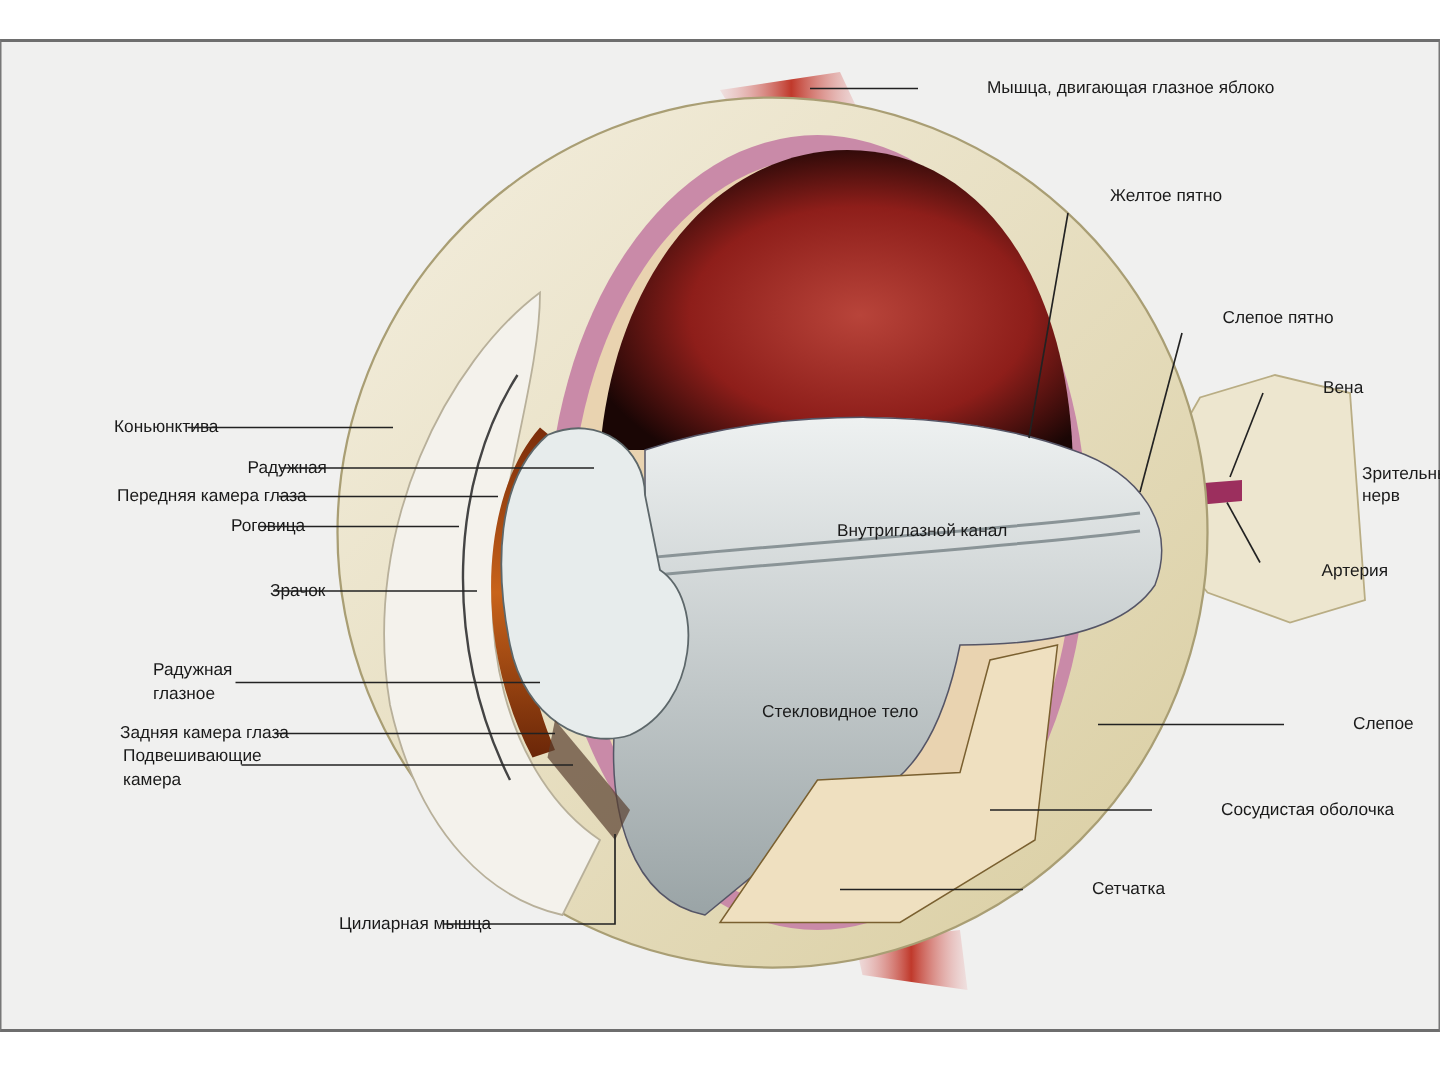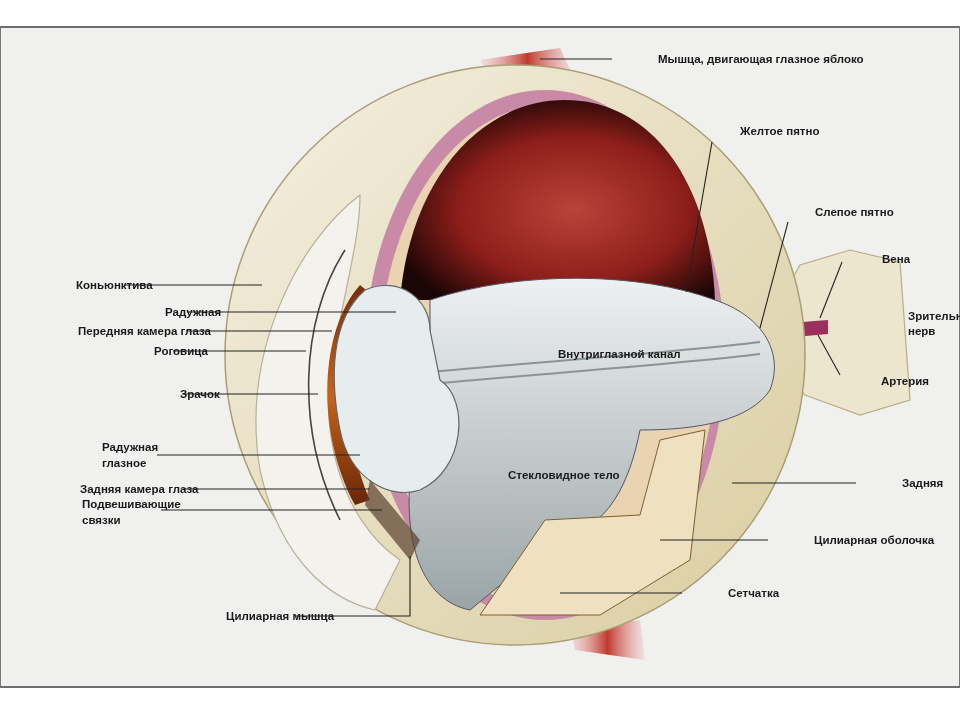--- a/index.html
+++ b/index.html
@@ -1,21 +1,21 @@
 <!DOCTYPE html>
 <html><head>
 <meta charset="utf-8">
 <style>
   html, body { margin:0; padding:0; background:#ffffff; }
   body { width:960px; height:720px; position:relative; overflow:hidden;
          font-family:"Liberation Sans", sans-serif; }
   #frame { position:absolute; left:0; top:26px; width:958px; height:658px;
            background:#f0f0ef; border:1px solid #777; border-top:2px solid #6e6e6e; border-bottom:2px solid #6e6e6e; }
   svg#eye { position:absolute; left:0; top:0; width:960px; height:720px; }
-  .lbl { position:absolute; font-weight:bold; font-size:11.5px; color:#1a1a1a;
+  .lbl { position:absolute; font-weight:normal; font-size:11.5px; color:#1a1a1a;
          line-height:15px; white-space:nowrap;padding-left:42px; }
   .r { }
   .lead { stroke:#222; stroke-width:1.1; fill:none; }
 </style>
 </head>
 <body>
 
 <div id="frame"></div>
 
 <svg id="eye" viewBox="0 0 960 720">
@@ -104,20 +104,20 @@
 
 <div class="lbl" style="left:34px;top:278px;">Коньюнктива</div>
 <div class="lbl" style="left:123px;top:305px;">Радужная</div>
 <div class="lbl" style="left:36px;top:324px;">Передняя камера глаза</div>
 <div class="lbl" style="left:112px;top:344px;">Роговица</div>
 <div class="lbl" style="left:138px;top:387px;">Зрачок</div>
 <div class="lbl r" style="left:60px;top:440px;width:95px;">Радужная</div>
 <div class="lbl r" style="left:60px;top:456px;width:95px;">глазное</div>
 <div class="lbl" style="left:38px;top:482px;">Задняя камера глаза</div>
 <div class="lbl r" style="left:40px;top:497px;width:119px;">Подвешивающие</div>
-<div class="lbl r" style="left:40px;top:513px;width:119px;">связки</div>
+<div class="lbl r" style="left:40px;top:513px;width:119px;">камера</div>
 <div class="lbl" style="left:184px;top:609px;">Цилиарная мышца</div>
 
 <div class="lbl" style="left:516px;top:347px;">Внутриглазной канал</div>
 <div class="lbl" style="left:466px;top:468px;text-align:right;">Стекловидное тело</div>
-<div class="lbl" style="left:860px;top:476px;">Задняя</div>
-<div class="lbl" style="left:772px;top:533px;">Цилиарная оболочка</div>
+<div class="lbl" style="left:860px;top:476px;">Слепое</div>
+<div class="lbl" style="left:772px;top:533px;">Сосудистая оболочка</div>
 <div class="lbl" style="left:686px;top:586px;">Сетчатка</div>
 
 </body></html>

